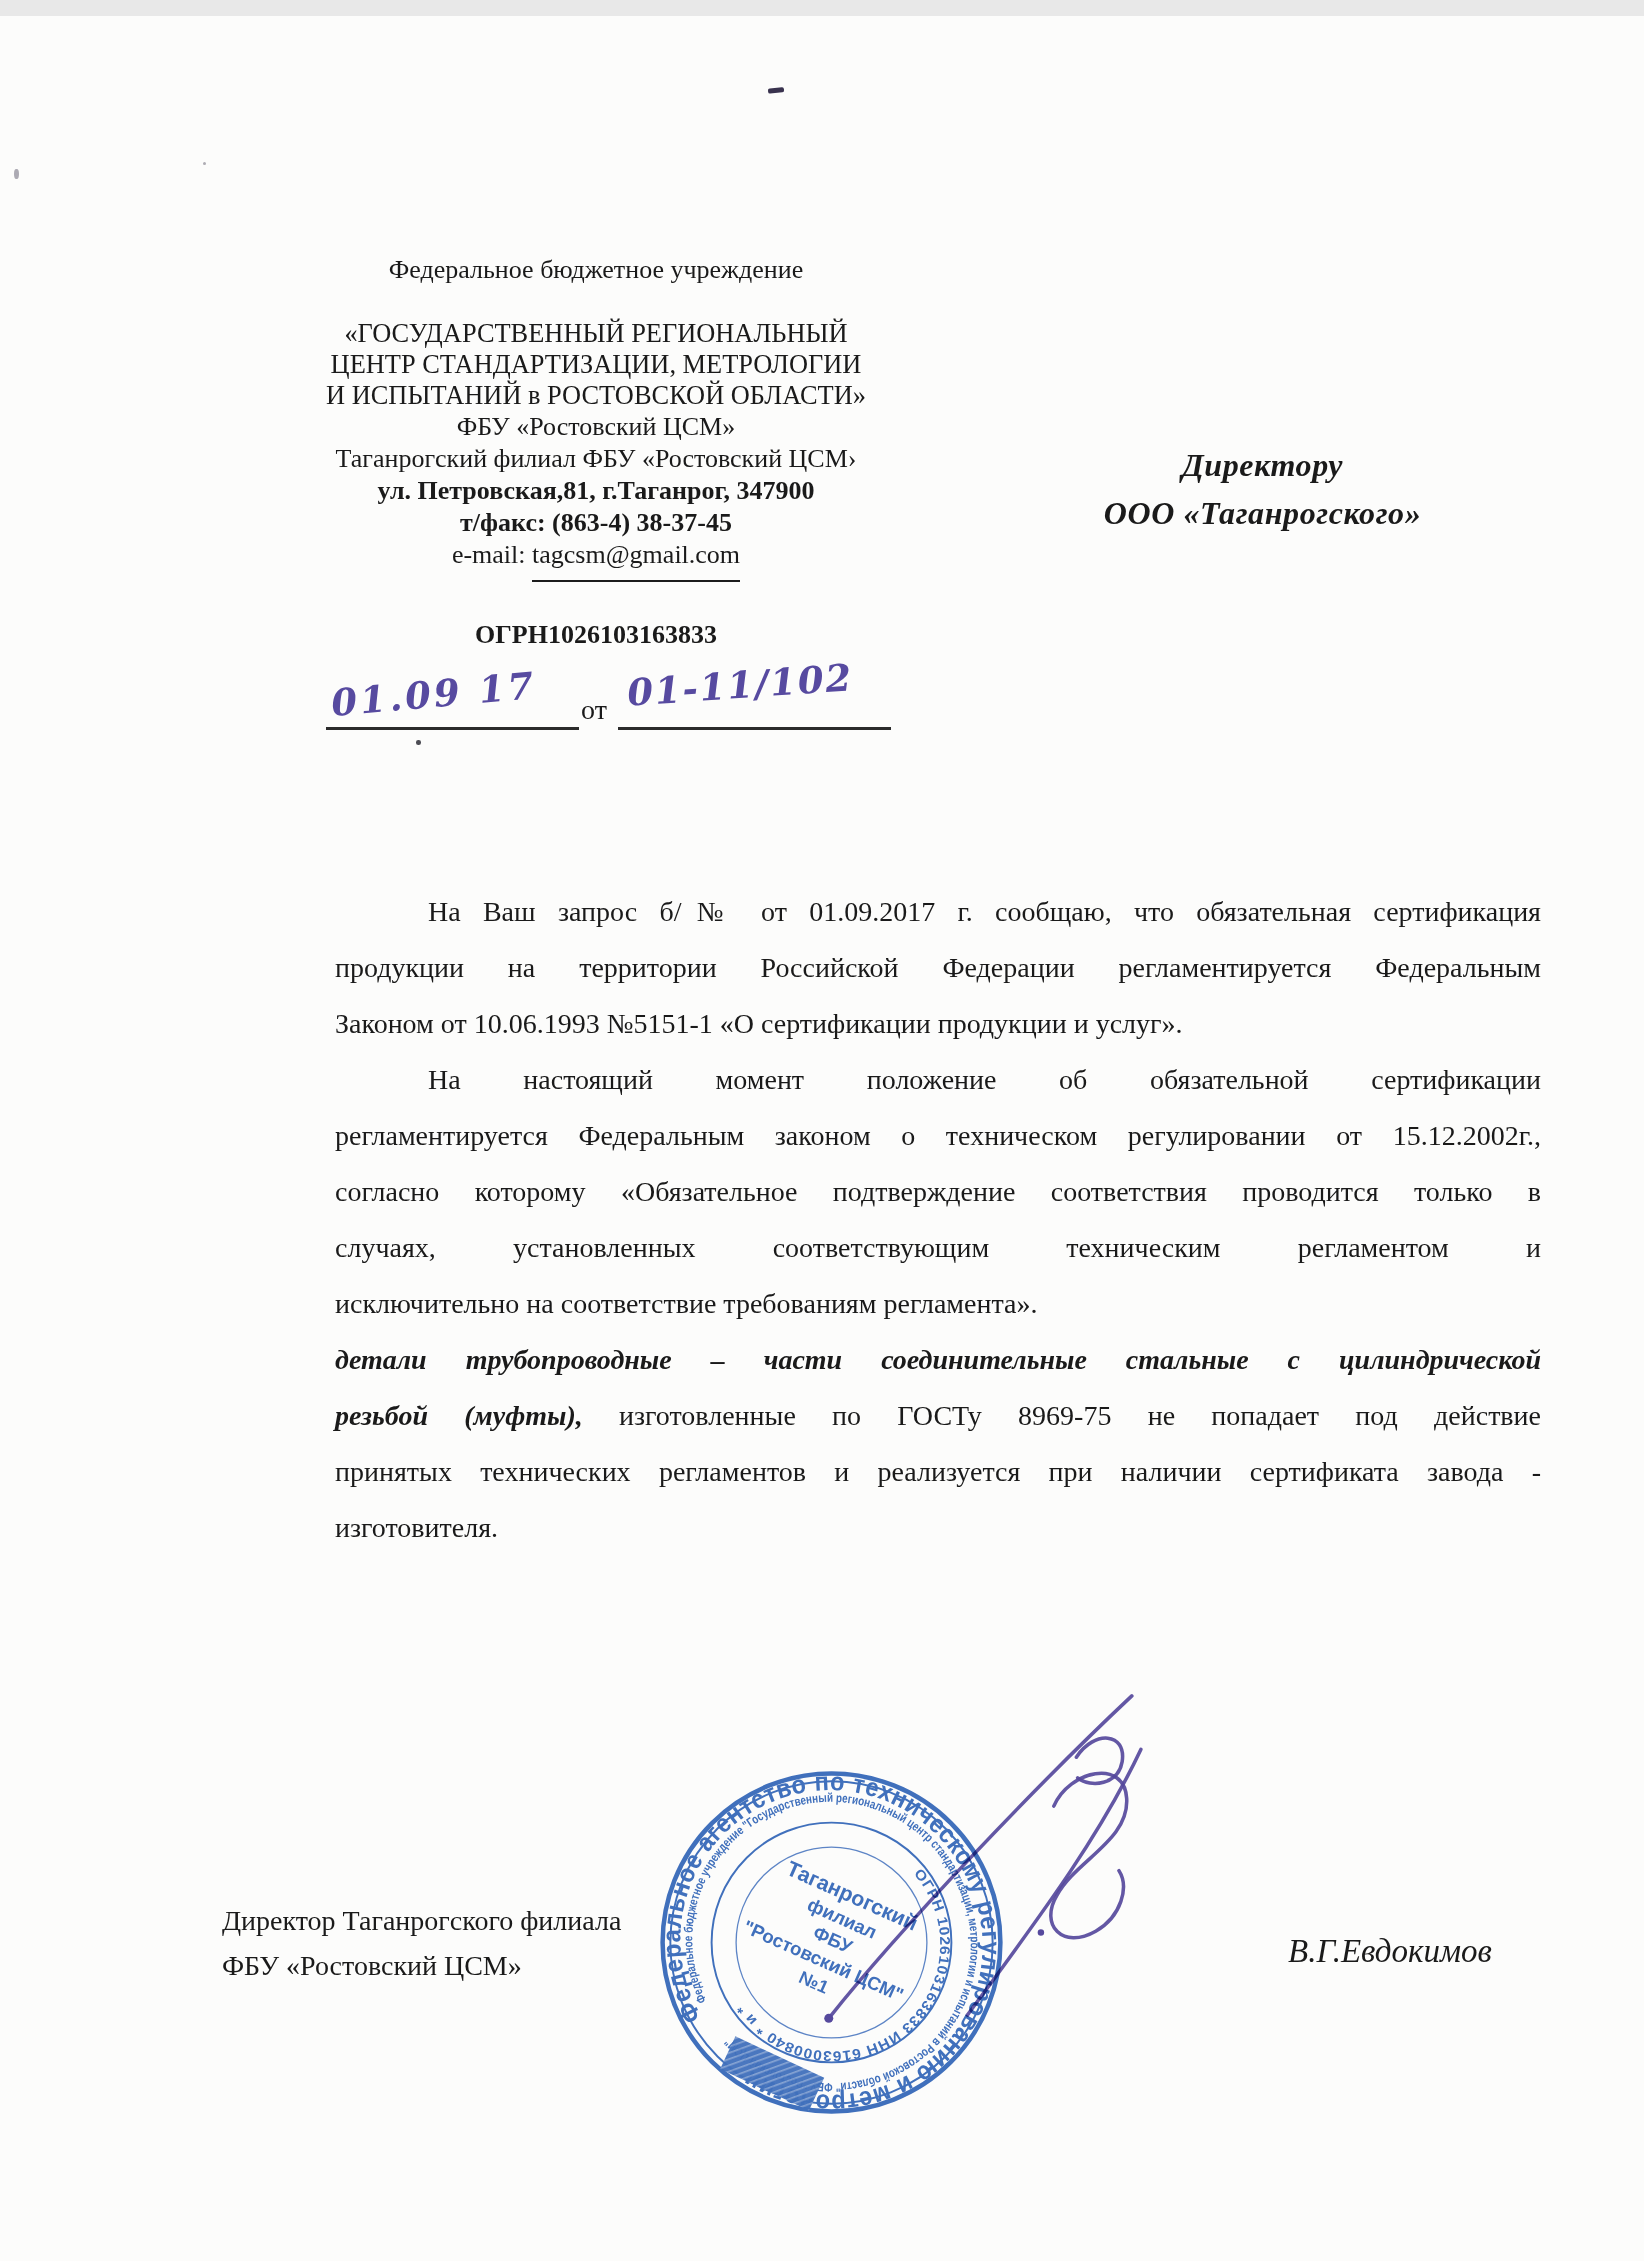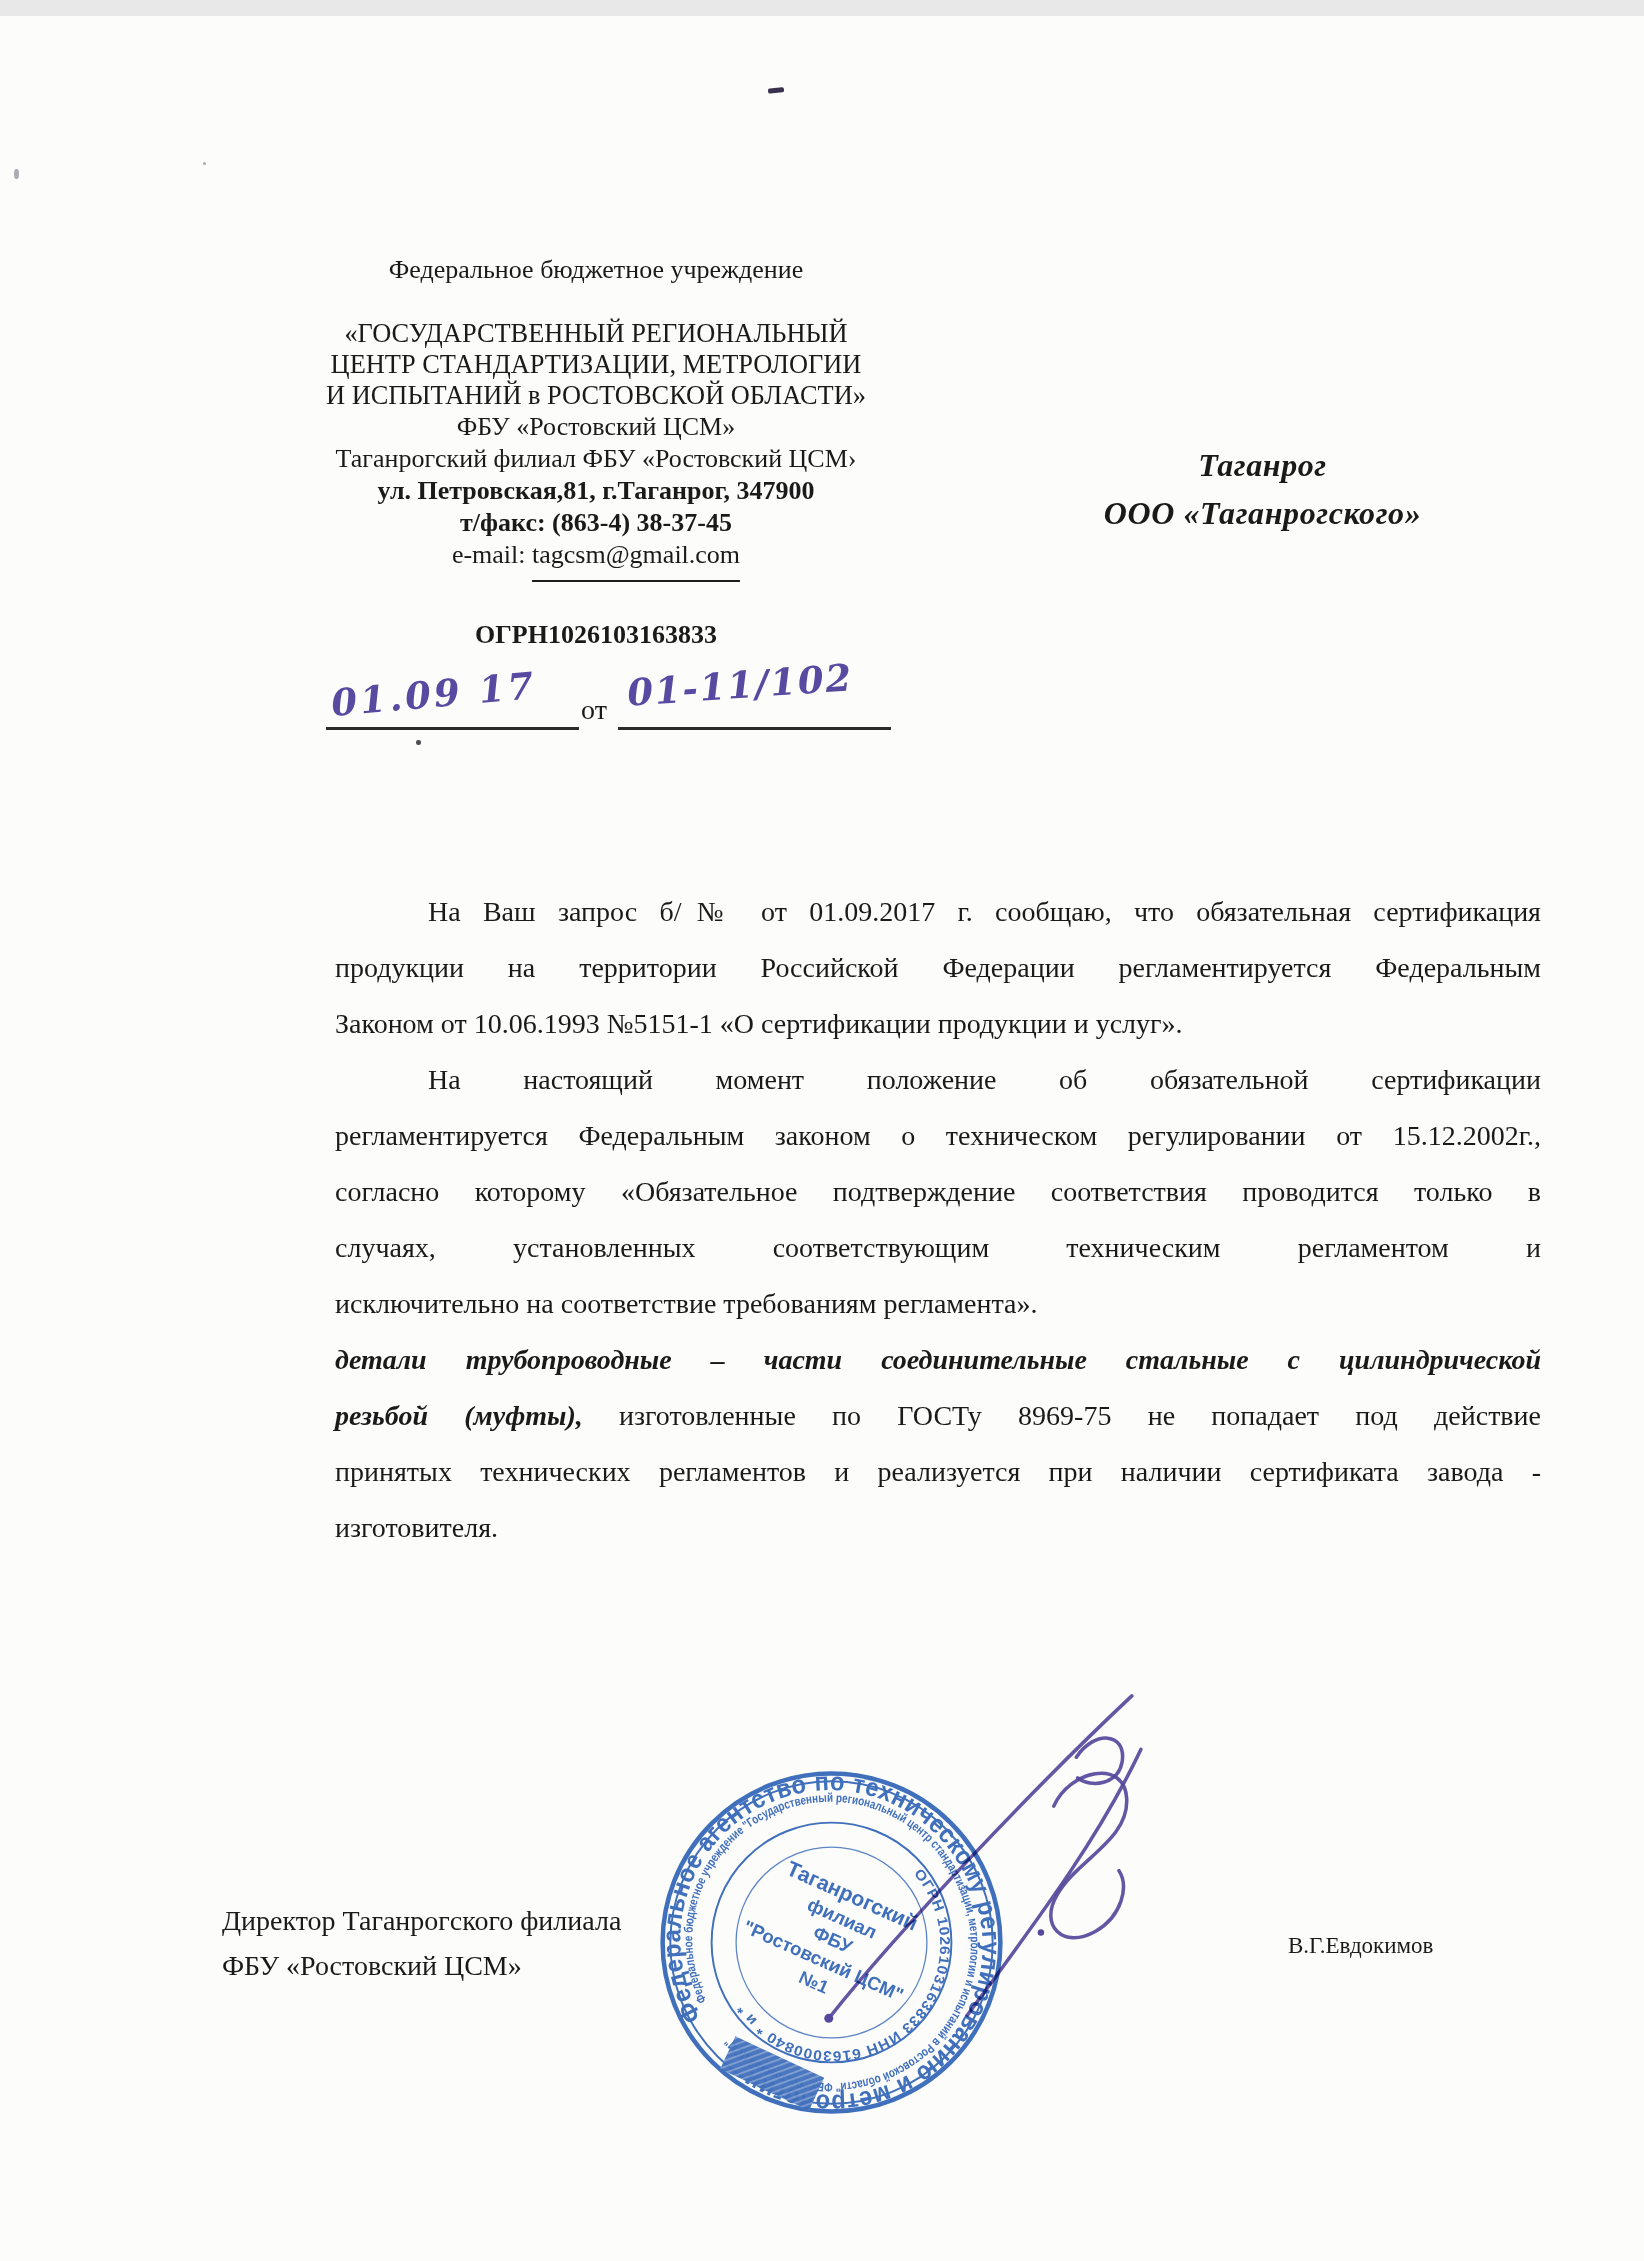--- a/index.html
+++ b/index.html
@@ -42,21 +42,21 @@
   .uline1{left:326px;top:711px;width:253px;}
   .uline2{left:618px;top:711px;width:273px;}
   
   .body-block{position:absolute;left:335px;top:868px;width:1206px;font-size:28px;}
   .body-line{height:56px;line-height:56px;text-align:justify;text-align-last:justify;white-space:normal;}
   .body-line.lastline{text-align-last:left;}
   .body-line.indent{text-indent:93px;}
   .seg.bi{font-weight:bold;font-style:italic;}
   
   .footer-left{position:absolute;left:222px;top:1882px;font-size:28px;line-height:45px;}
-  .signer-name{position:absolute;left:1288px;top:1917px;font-size:23px;}
+  .signer-name{position:absolute;left:1288px;top:1917px;font-size:33px;font-style:italic;}
   
   .stamp{position:absolute;left:651px;top:1746px;width:361px;height:361px;mix-blend-mode:multiply;}
   .stamp-ring{fill:none;stroke:var(--stamp-blue);}
   .stamp-arc-text{fill:var(--stamp-blue);font-family:"Liberation Sans","DejaVu Sans",sans-serif;}
   .arc-outer{font-size:40px;font-weight:bold;letter-spacing:1px;}
   .arc-mid{font-size:19.5px;font-weight:600;}
   .arc-inn{font-size:22px;font-weight:bold;letter-spacing:1px;}
   .stamp-center-text{fill:var(--stamp-blue);font-weight:bold;font-family:"Liberation Sans","DejaVu Sans",sans-serif;}
   .signature{position:absolute;left:792px;top:1656px;width:374px;height:387px;mix-blend-mode:multiply;}
   .sig-stroke path{fill:none;stroke:var(--ink);stroke-width:5.5;stroke-linecap:round;opacity:.92;}
@@ -87,21 +87,21 @@
       </div>
     <div class="lh-line">ФБУ «Ростовский ЦСМ»</div>
     <div class="lh-line">Таганрогский филиал ФБУ «Ростовский ЦСМ›</div>
     <div class="lh-line lh-bold">ул. Петровская,81, г.Таганрог, 347900</div>
     <div class="lh-line lh-bold">т/факс: (863-4) 38-37-45</div>
     <div class="lh-line"><span>e-mail: </span><span class="lh-email-link">tagcsm@gmail.com</span></div>
     <div class="lh-line lh-ogrn">ОГРН1026103163833</div>
   </div>
 
   <div class="addressee">
-    <div class="addr-line1">Таганрог</div>
+    <div class="addr-line1">Директору</div>
     <div class="addr-line2">ООО  «Таганрогского»</div>
   </div>
 
   <div class="hand hand-date">01.09 17</div>
   <div class="uline uline1"></div>
   <div class="ot-label">от</div>
   <div class="hand hand-ref">01-11/102</div>
   <div class="uline uline2"></div>
 
   <div class="body-block">

